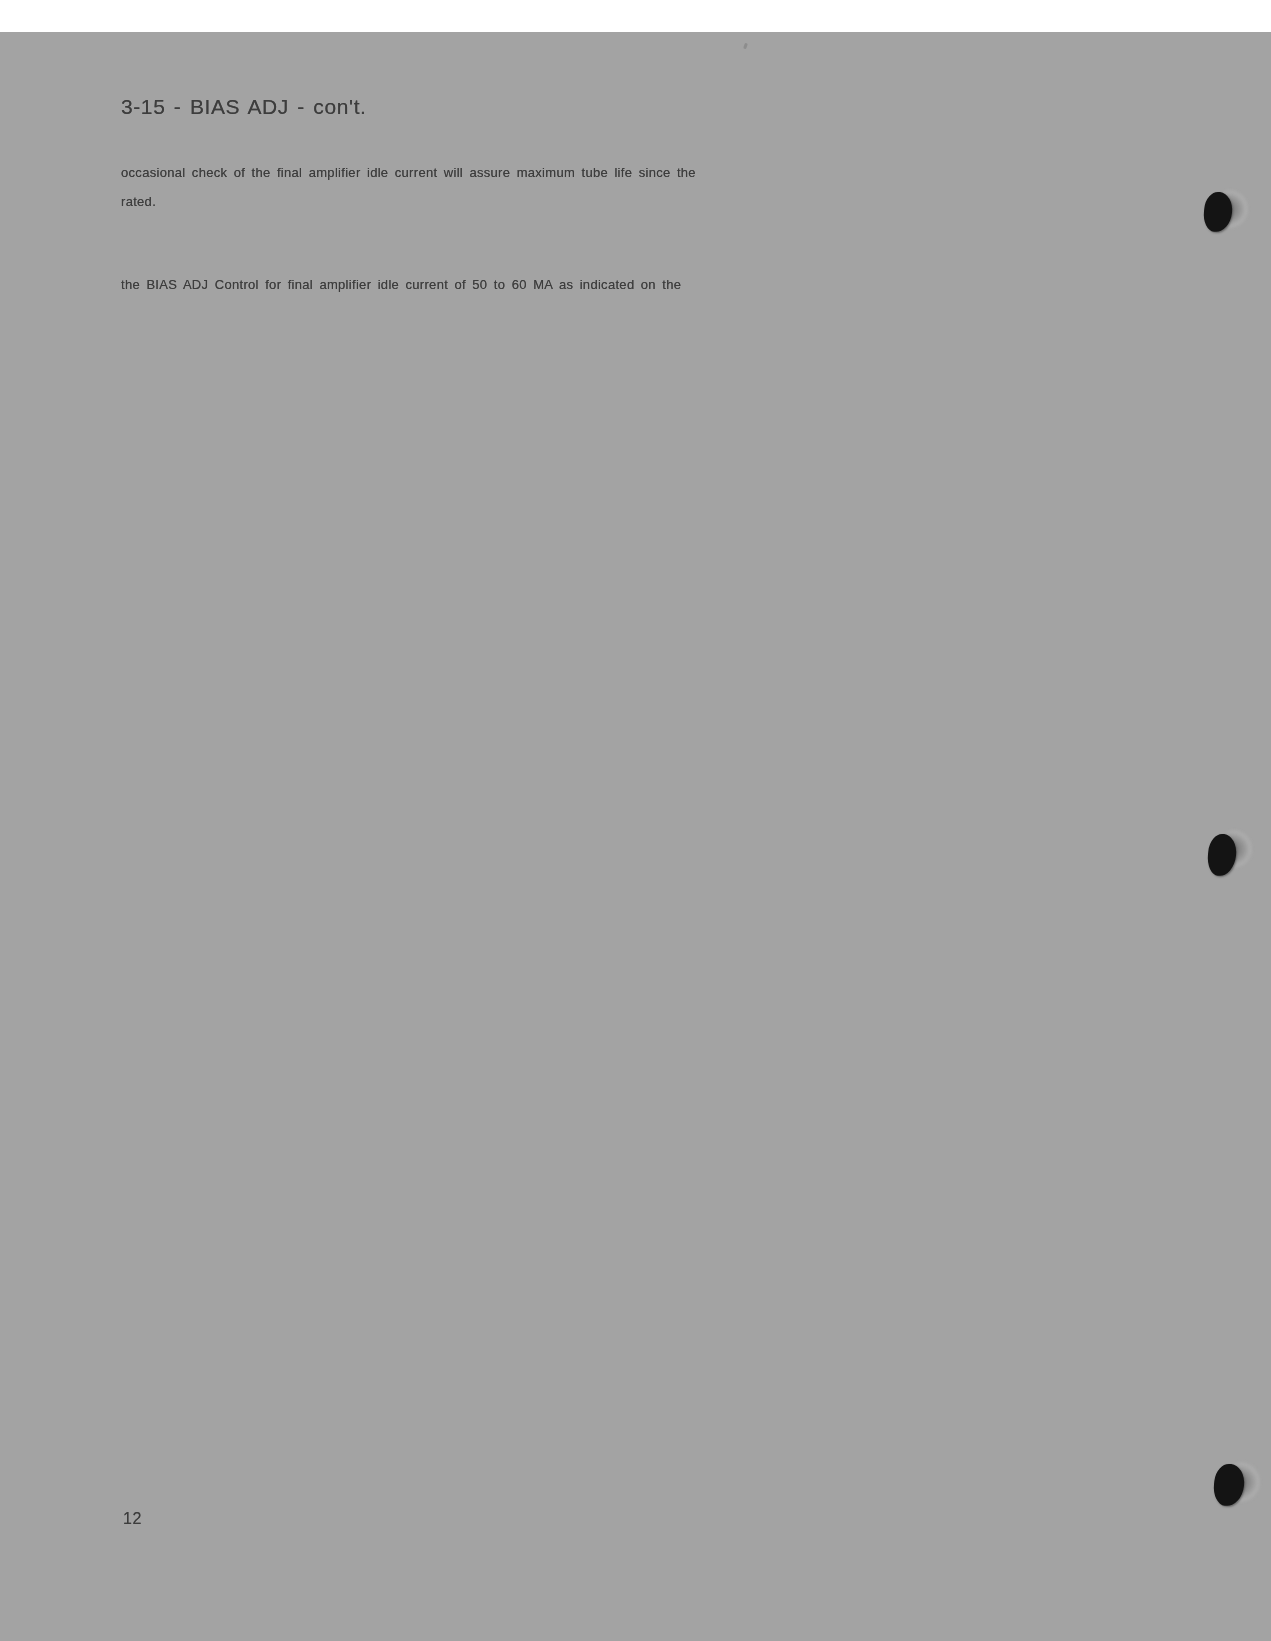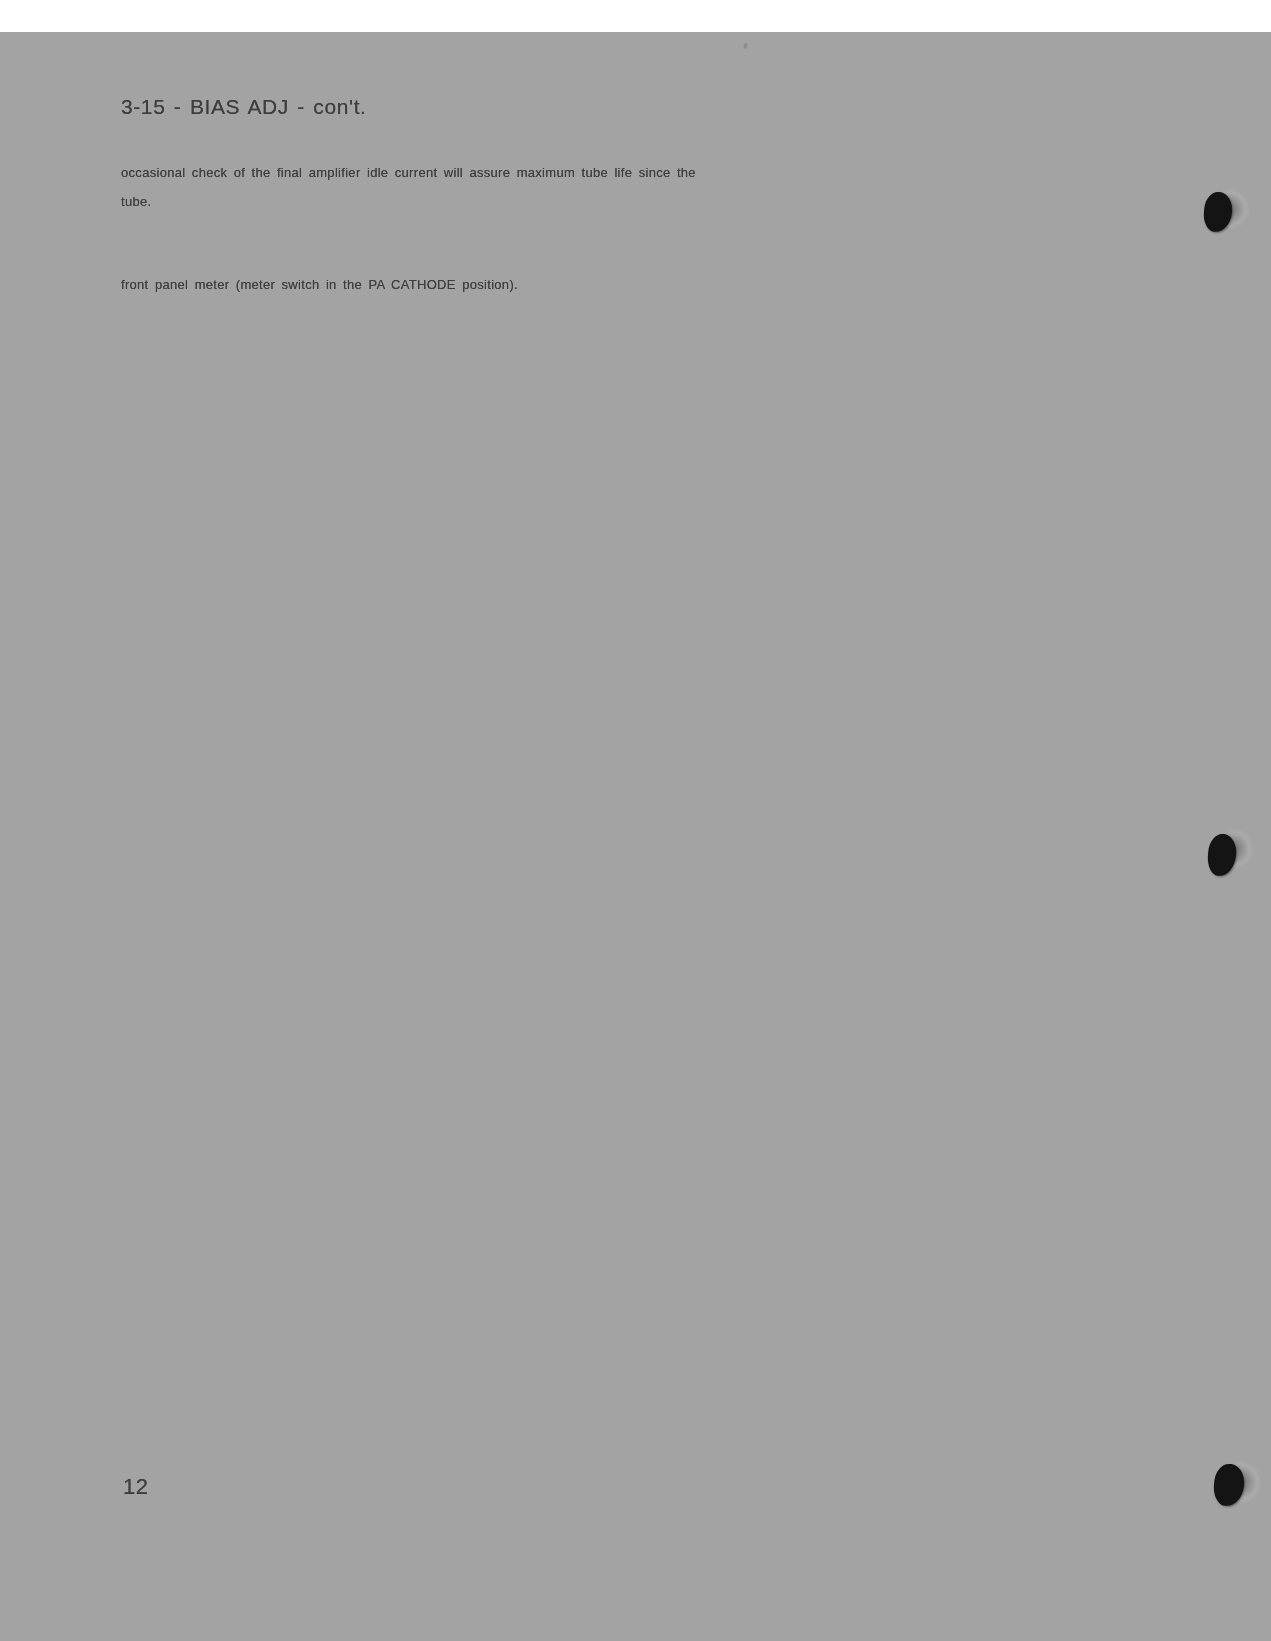--- a/index.html
+++ b/index.html
@@ -37,22 +37,22 @@
   .para-2 { top: 238px; }
   .line {
     height: 29px;
     line-height: 29px;
     white-space: nowrap;
   }
   .line.indent { padding-left: 84px; }
   .page-number {
     position: absolute;
     left: 123px;
-    top: 1442px;
-    font-size: 22px;
+    top: 1478px;
+    font-size: 16px;
     letter-spacing: 0.6px;
     text-shadow: 0 0 0.5px rgba(55,55,55,0.7);
   }
   
   .hole-punch { position: absolute; width: 60px; height: 50px; }
   .punch-streak {
     position: absolute;
     border-radius: 50%;
     background: radial-gradient(ellipse at 35% 50%,
       rgba(90,90,90,0.85) 0%,
@@ -90,25 +90,25 @@
 </style>
 </head>
 <body>
 
 <div class="page">
 
   <div class="section-header">3-15 - BIAS ADJ - con't.</div>
 
   <div class="body-text para-1">
     <div class="line">occasional check of the final amplifier idle current will assure maximum tube life since the</div>
-    <div class="line">tube.</div>
+    <div class="line">rated.</div>
   </div>
 
   <div class="body-text para-2">
-    <div class="line">front panel meter (meter switch in the PA CATHODE position).</div>
+    <div class="line">the BIAS ADJ Control for final amplifier idle current of 50 to 60 MA as indicated on the</div>
   </div>
 
   <div class="page-number">12</div>
 
   <div class="hole-punch punch-1">
     <div class="punch-streak"></div>
     <div class="punch-core"></div>
   </div>
   <div class="hole-punch punch-2">
     <div class="punch-streak"></div>

